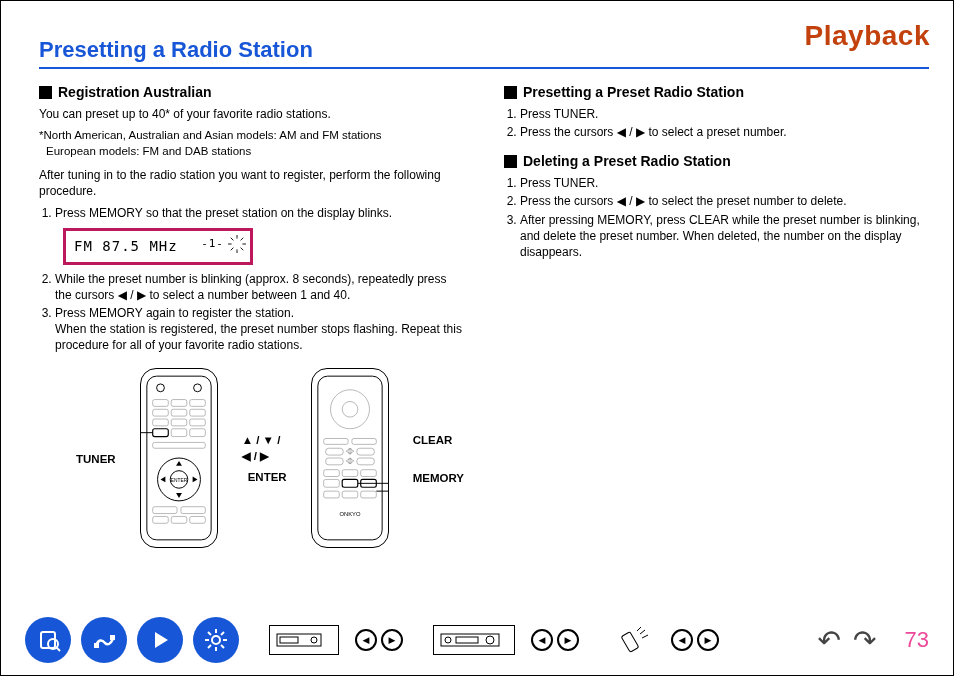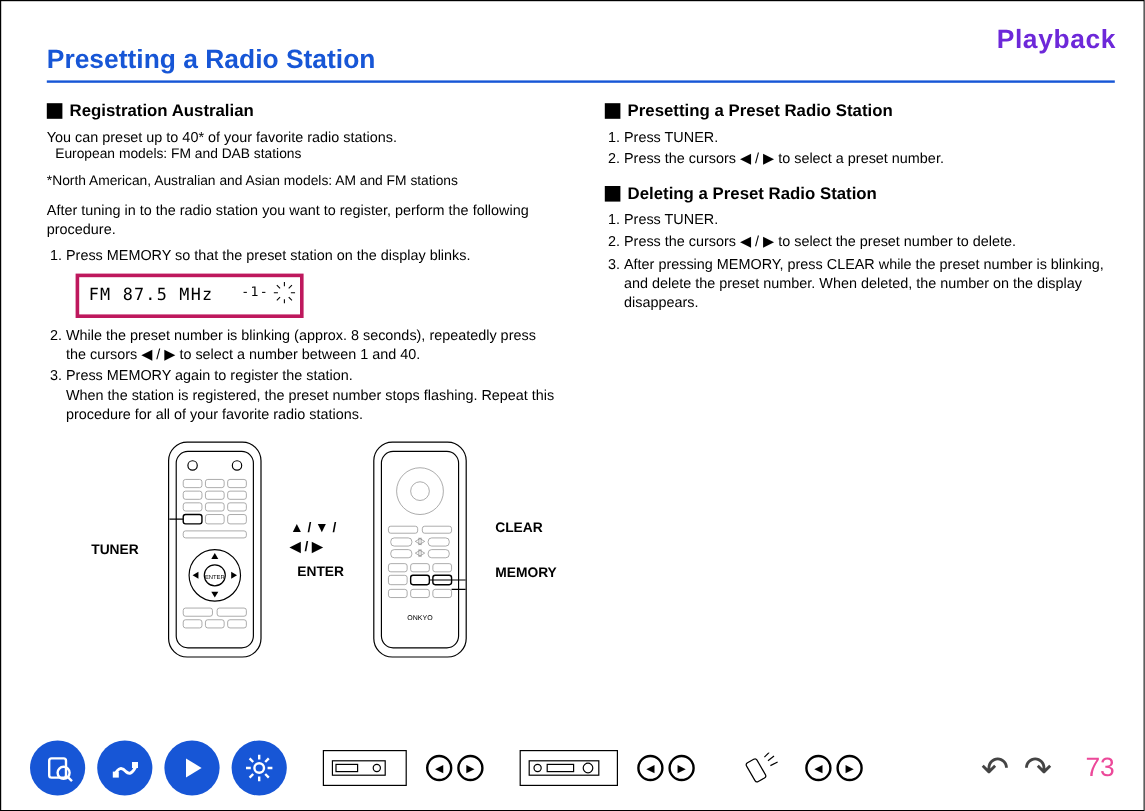--- a/index.html
+++ b/index.html
@@ -16,23 +16,23 @@
     width: 100%;
     height: 100%;
     border: 1px solid #000;
     display: flex;
     flex-direction: column;
   }
   .header-bar {
     position: absolute;
     top: 20px;
     right: 24px;
-    font-size: 22px;
-    font-weight: 700;
-    color: #6d28d9;
+    font-size: 28px;
+    font-weight: 700;
+    color: #c2410c;
     letter-spacing: 0.5px;
   }
   .main-title {
     color: #1756d6;
     font-size: 22px;
     font-weight: 700;
     margin: 36px 0 2px 38px;
   }
   .title-rule {
     border: none;
@@ -163,22 +163,22 @@
   <hr class="title-rule">
 
   <div class="columns">
 
     <div class="col">
       <div class="section-head">
         <span class="bullet-square"></span>
         <span>Registration Australian</span>
       </div>
       <p class="para">You can preset up to 40* of your favorite radio stations.</p>
+      <p class="para note">*North American, Australian and Asian models: AM and FM stations</p>
       <p class="para note" style="margin-left:7px;margin-top:-6px;">European models: FM and DAB stations</p>
-      <p class="para note">*North American, Australian and Asian models: AM and FM stations</p>
       <p class="para" style="margin-top:8px;">After tuning in to the radio station you want to register, perform the following procedure.</p>
       <ol class="steps">
         <li>Press MEMORY so that the preset station on the display blinks.</li>
       </ol>
       <div class="display-box">
         <span>FM 87.5 MHz</span>
         <svg class="blink" viewBox="0 0 20 20">
             <g stroke="#000" stroke-width="1">
               <line x1="10" y1="0" x2="10" y2="4"></line>
               <line x1="10" y1="16" x2="10" y2="20"></line>

